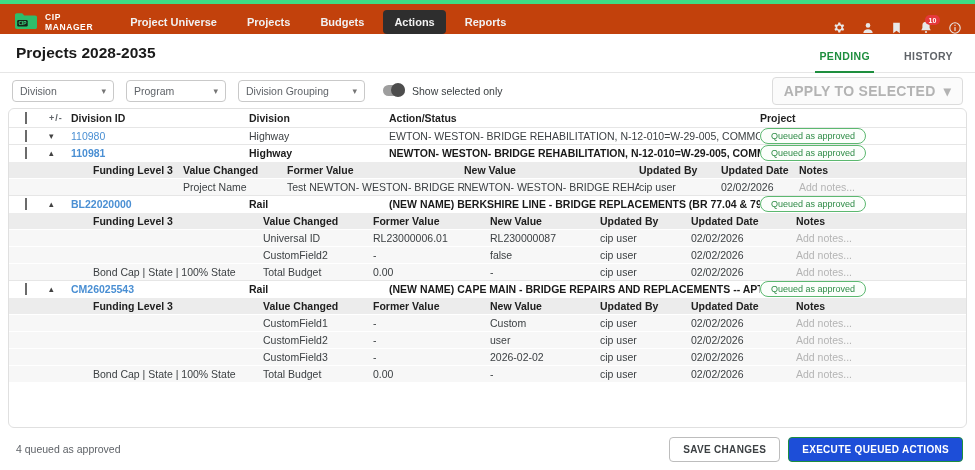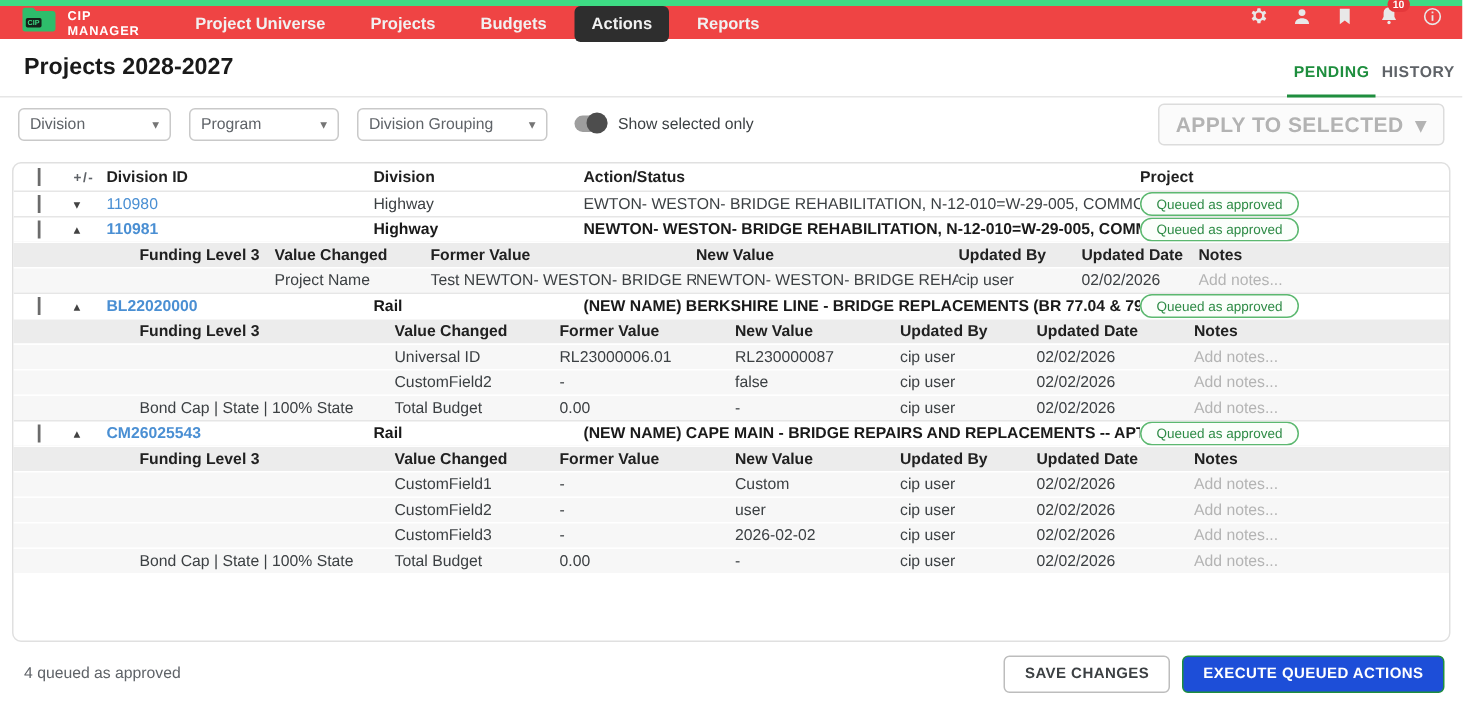--- a/index.html
+++ b/index.html
@@ -2,35 +2,35 @@
 <html><head>
 <meta charset="utf-8">
 <style>
   * { margin:0; padding:0; box-sizing:border-box; }
   html,body { width:975px; height:470px; }
   body { font-family:"Liberation Sans", sans-serif; background:#fff; color:#202124; overflow:hidden; }
   .app { position:relative; width:975px; height:470px; background:#fff; }
 
   
   .top-strip { height:4px; background:#3ddc84; }
-  .navbar { height:22px; background:#ef4444; display:flex; align-items:flex-start; padding:0 14px; }
+  .navbar { height:30px; background:#c2410c; display:flex; align-items:flex-end; padding:0 14px; }
   .brand { display:flex; align-items:center; gap:7px; margin-right:26px; }
   .brand-name { color:#fff; font-weight:bold; font-size:8.5px; letter-spacing:.6px; line-height:1.15; }
   .nav-items { display:flex; align-items:center; gap:8px; }
   .nav-item { color:#f1f1f1; font-size:11px; font-weight:bold; padding:6px 11px; border-radius:4px; cursor:pointer; white-space:nowrap; }
   .nav-item.active { background:#2e2e2e; }
   .nav-right { margin-left:auto; display:flex; align-items:center; gap:16px; }
   .nav-icon { position:relative; width:13px; height:13px; color:#e8e8e8; cursor:pointer; display:flex; align-items:center; justify-content:center; }
   .nav-icon svg { display:block; }
   .badge { position:absolute; top:-6px; left:6px; background:#e5383b; color:#fff; font-size:7px; font-weight:bold; border-radius:8px; padding:1.5px 3.5px; line-height:1; }
 
   
   .page-header { position:relative; height:39px; border-bottom:1px solid #e6e6e6; display:flex; align-items:center; padding:0 16px; }
   .page-title { font-size:15.5px; font-weight:bold; color:#1a1a1a; }
-  .tabs { position:absolute; right:1px; bottom:-1px; display:flex; }
+  .tabs { position:absolute; right:18px; bottom:-1px; display:flex; gap:26px; }
   .tab { font-size:10.5px; font-weight:bold; letter-spacing:.4px; color:#5f6368; padding:0 4px 9px; cursor:pointer; border-bottom:2px solid transparent; }
   .tab.active { color:#1e8e3e; border-bottom-color:#1e8e3e; }
 
   
   .filter-bar { height:35px; display:flex; align-items:center; gap:12px; padding:0 12px; }
   .select { display:flex; align-items:center; justify-content:space-between; border:1px solid #c9c9c9; border-radius:4px; height:22px; padding:0 7px; font-size:10.5px; color:#5f6368; cursor:pointer; background:#fff; }
   .select .caret { color:#757575; font-size:9px; margin-left:10px; }
   .sel-0 { width:102px; } .sel-1 { width:100px; } .sel-2 { width:127px; }
   .toggle-wrap { display:flex; align-items:flex-start; gap:7px; margin-left:6px; }
   .toggle { width:22px; height:11px; border-radius:6px; background:#9e9e9e; position:relative; cursor:pointer; }
@@ -120,21 +120,21 @@
           <svg width="12" height="12" viewBox="0 0 12 12">
             <circle cx="6" cy="6" r="5.2" fill="none" stroke="currentColor" stroke-width="1.1"></circle>
             <rect x="5.4" y="5.1" width="1.2" height="3.8" fill="currentColor"></rect>
             <rect x="5.4" y="2.7" width="1.2" height="1.2" fill="currentColor"></rect>
           </svg>
         </span>
       </div>
   </div>
 
   <div class="page-header">
-    <div class="page-title">Projects 2028-2027</div>
+    <div class="page-title">Projects 2028-2035</div>
     <div class="tabs">
         <div class="tab active">PENDING</div>
         <div class="tab">HISTORY</div>
       </div>
   </div>
 
   <div class="filter-bar">
     <div class="select sel-0">
         <span class="sel-label">Division</span>
         <span class="caret">▾</span>

